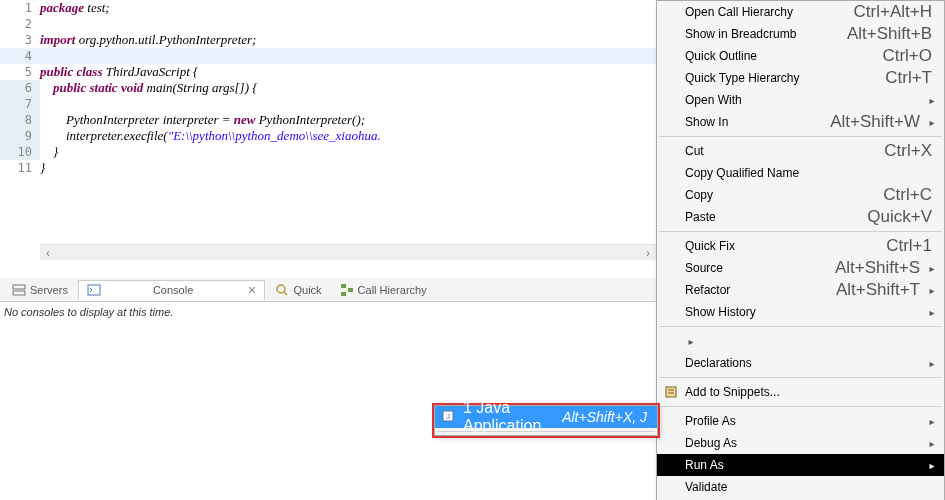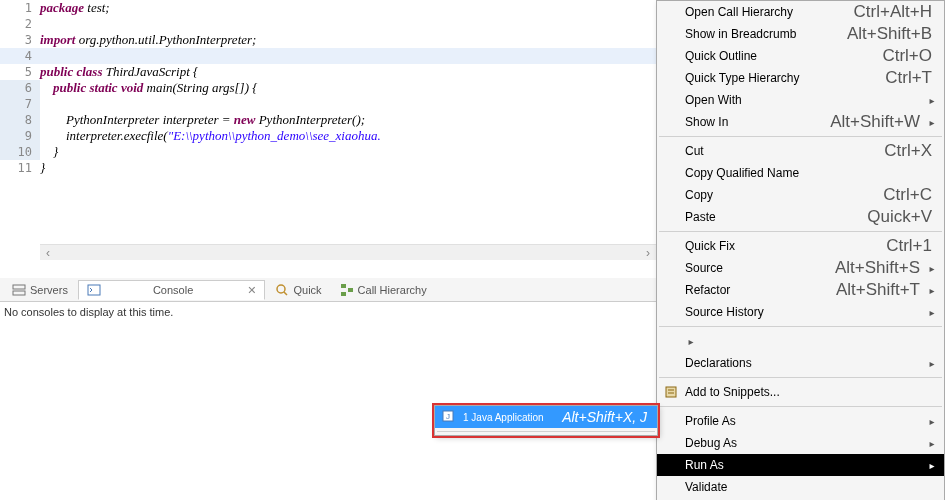--- a/index.html
+++ b/index.html
@@ -12,34 +12,34 @@
 .current-line { background: #e8f0fb; }
 .kw { color: #7f0055; font-weight: bold; }
 .str { color: #2a00ff; }
 .normal { color: #000; }
 .hscroll { position: absolute; left: 40px; bottom: 0; width: 616px; height: 16px; background: #f0f0f0; border-top: 1px solid #e0e0e0; display: flex; align-items: center; }
 .hscroll-arrow { width: 16px; height: 16px; display: flex; align-items: center; justify-content: center; color: #888; }
 .tabs-bar { position: absolute; left: 0; top: 278px; width: 656px; height: 24px; border-bottom: 1px solid #ccc; display: flex; align-items: center; padding-left: 4px; background: #f5f5f5; }
 .tab-item { display: flex; align-items: center; padding: 2px 8px; margin-right: 2px; cursor: pointer; color: #555; font-size: 11px; }
 .tab-item.active { background: #fff; border: 1px solid #ccc; border-bottom: 1px solid #fff; margin-bottom: -1px; gap: 48px; }
 .tab-icon { width: 14px; height: 14px; margin-right: 4px; display: inline-flex; align-items: center; justify-content: center; }
-.console-msg { position: absolute; left: 4px; top: 306px; font-size: 11px; color: #333; }
+.console-msg { position: absolute; left: 4px; top: 306px; font-size: 11px; color: #333; font-style: italic; }
 .context-menu { position: absolute; right: 0; top: 0; width: 289px; background: #f5f5f5; border: 1px solid #aaa; box-shadow: 2px 2px 6px rgba(0,0,0,0.2); }
 .menu-item { display: flex; align-items: center; height: 22px; padding: 0 6px 0 28px; position: relative; cursor: default; }
 .menu-item.selected { background: #000000; color: #fff; }
 .menu-label { flex: 1; font-size: 12px; }
 .menu-shortcut { font-size: 17px; color: #555; padding-right: 6px; }
 .menu-sub { width: 12px; text-align: center; color: #555; font-size: 10px; }
 .menu-item.selected .menu-sub { color: #fff; }
 .menu-sep { height: 1px; background: #d0d0d0; margin: 3px 2px; }
 .menu-icon-left { position: absolute; left: 6px; width: 16px; height: 16px; display: flex; align-items: center; justify-content: center; }
 .submenu { position: absolute; left: 434px; top: 405px; width: 224px; background: #f5f5f5; border: 1px solid #aaa; box-shadow: 2px 2px 6px rgba(0,0,0,0.2); outline: 2px solid #d93333; outline-offset: 0; }
 .sub-item { display: flex; align-items: center; height: 22px; padding: 0 6px 0 28px; position: relative; cursor: default; }
 .sub-item.hover { background: #3399ff; color: #fff; }
-.sub-label { flex: 1; font-size: 10px; }
+.sub-label { flex: 1; font-size: 16px; }
 .sub-shortcut { font-size: 14px; color: #555; padding-right: 4px; font-style: italic; }
 .sub-item.hover .sub-shortcut { color: #fff; }
 .sub-icon { position: absolute; left: 6px; width: 16px; height: 16px; }
 .snippet-icon { color: #8b6914; font-size: 11px; }
 </style>
 </head>
 <body>
 
 <div class="editor-area">
   <div id="code-container">
@@ -188,21 +188,21 @@
       <span class="menu-label">Source</span>
       <span class="menu-shortcut">Alt+Shift+S</span>
       <span class="menu-sub">▸</span>
     </div>
     <div class="menu-item">
       <span class="menu-label">Refactor</span>
       <span class="menu-shortcut">Alt+Shift+T</span>
       <span class="menu-sub">▸</span>
     </div>
     <div class="menu-item">
-      <span class="menu-label">Source History</span>
+      <span class="menu-label">Show History</span>
       <span class="menu-sub">▸</span>
     </div>
     <div class="menu-sep"></div>
     <div class="menu-item">
       <span class="menu-sub">▸</span>
     </div>
     <div class="menu-item">
       <span class="menu-label">Declarations</span>
       <span class="menu-sub">▸</span>
     </div>

